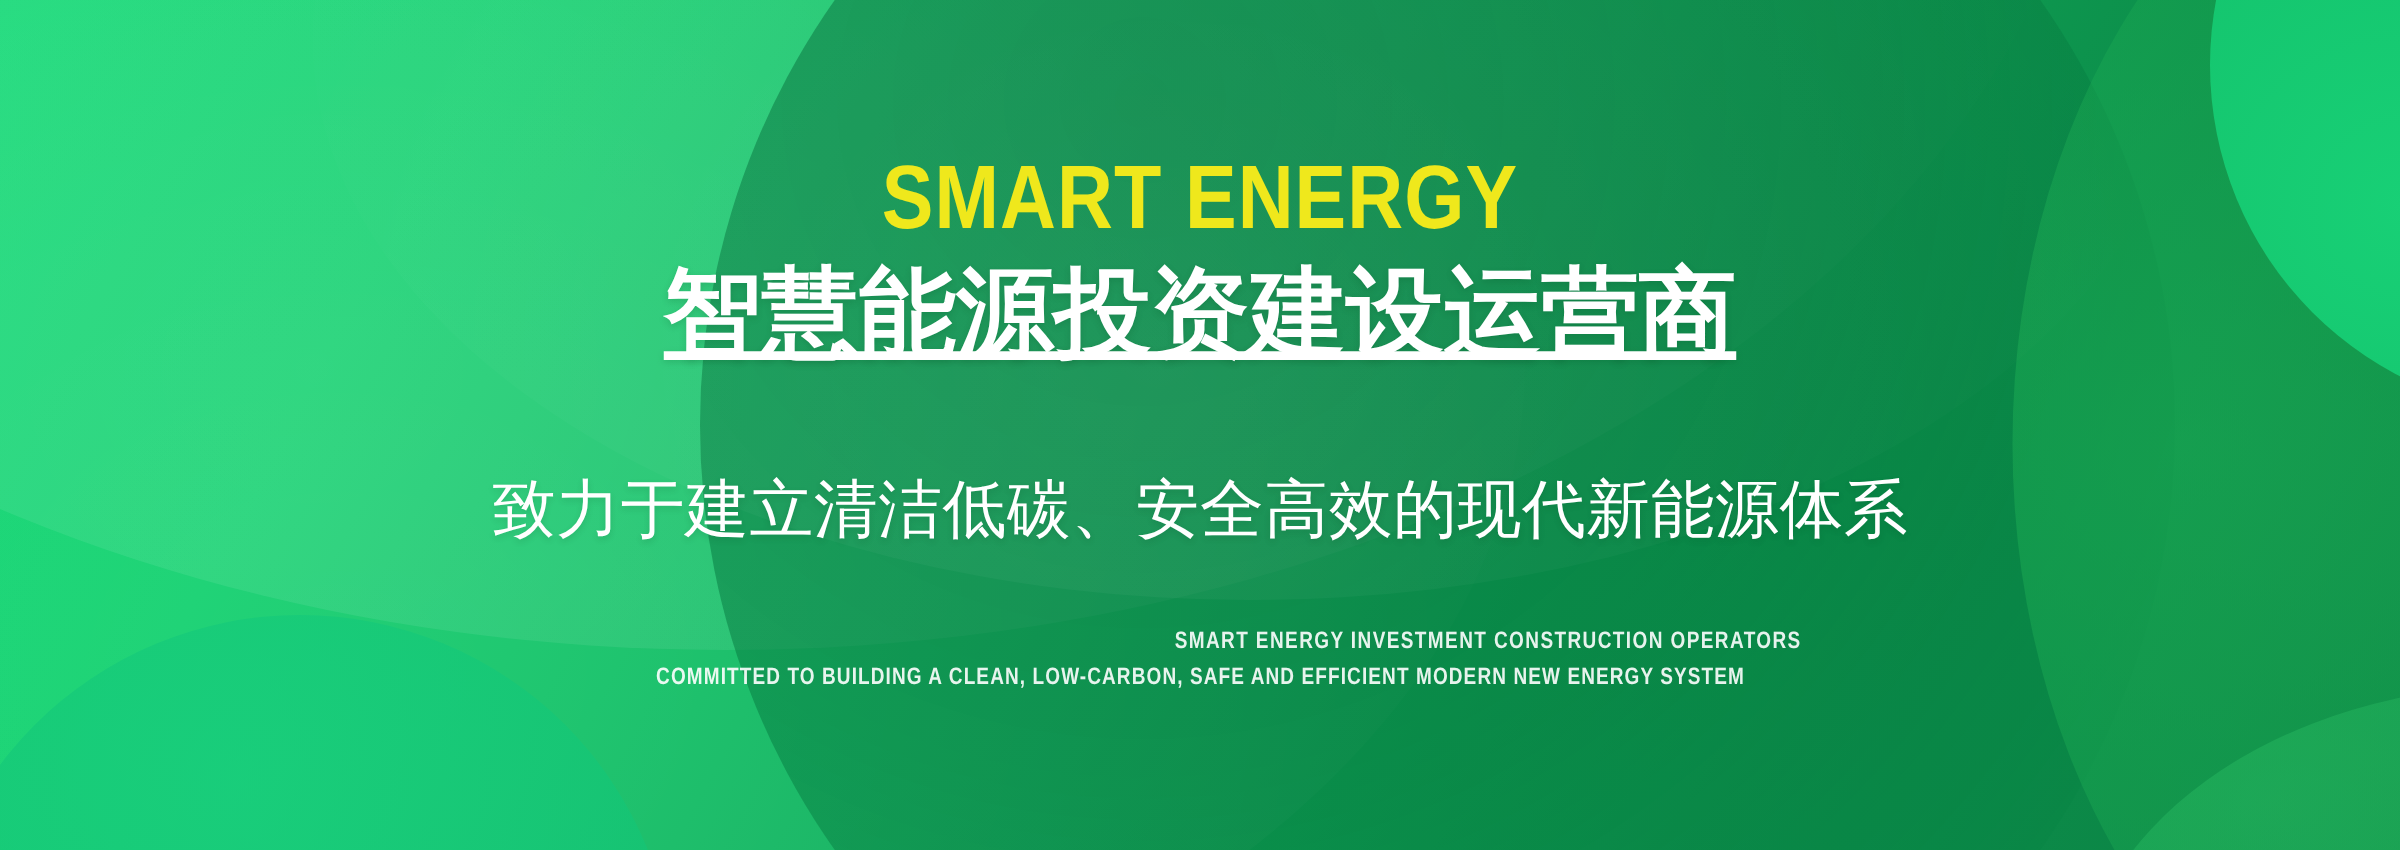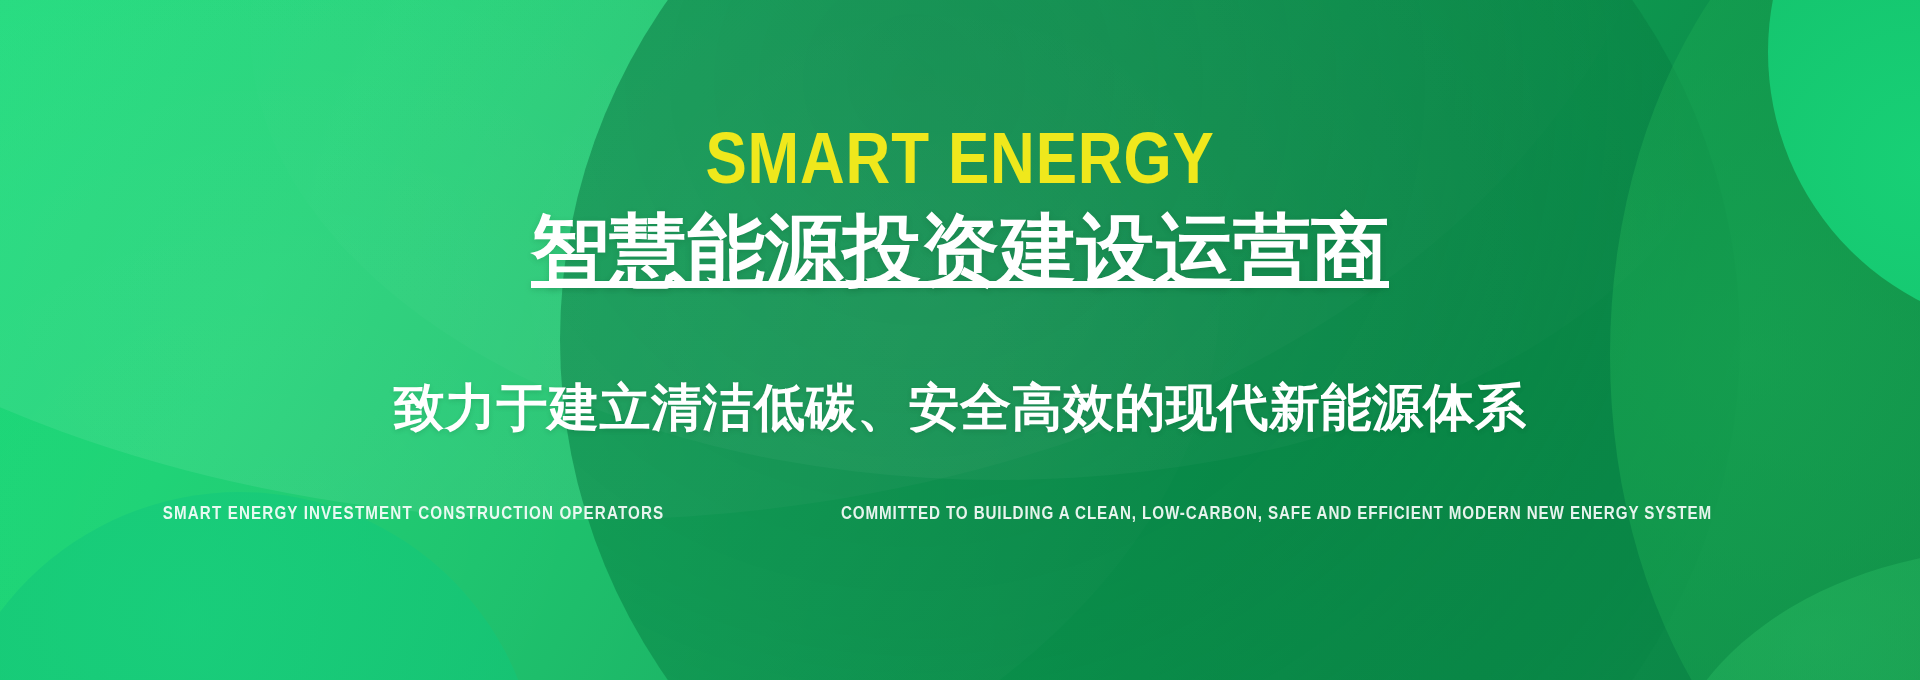--- a/index.html
+++ b/index.html
@@ -173,31 +173,31 @@
     letter-spacing: 0px;
     white-space: nowrap;
     text-shadow: 0 2px 6px rgba(0,60,25,0.16);
     text-decoration: underline;
   }
 
   .subtitle-cn {
     margin-top: 36px;
     font-size: 51px;
     line-height: 1.1;
-    font-weight: 700;
+    font-weight: 400;
     color: #FFFFFF;
     letter-spacing: 0.5px;
     white-space: nowrap;
     text-shadow: 0 2px 5px rgba(0,60,25,0.14);
   }
 
   .eyebrow-group {
     margin-top: 22px;
     display: flex;
-    flex-direction: row;
+    flex-direction: column;
     align-items: flex-end;
     gap: 5px;
   }
 
   .eyebrow {
     font-family: "Liberation Sans Narrow", "Liberation Sans", "DejaVu Sans Condensed", sans-serif;
     font-size: 19px;
     line-height: 1.25;
     font-weight: 700;
     letter-spacing: 1.4px;

